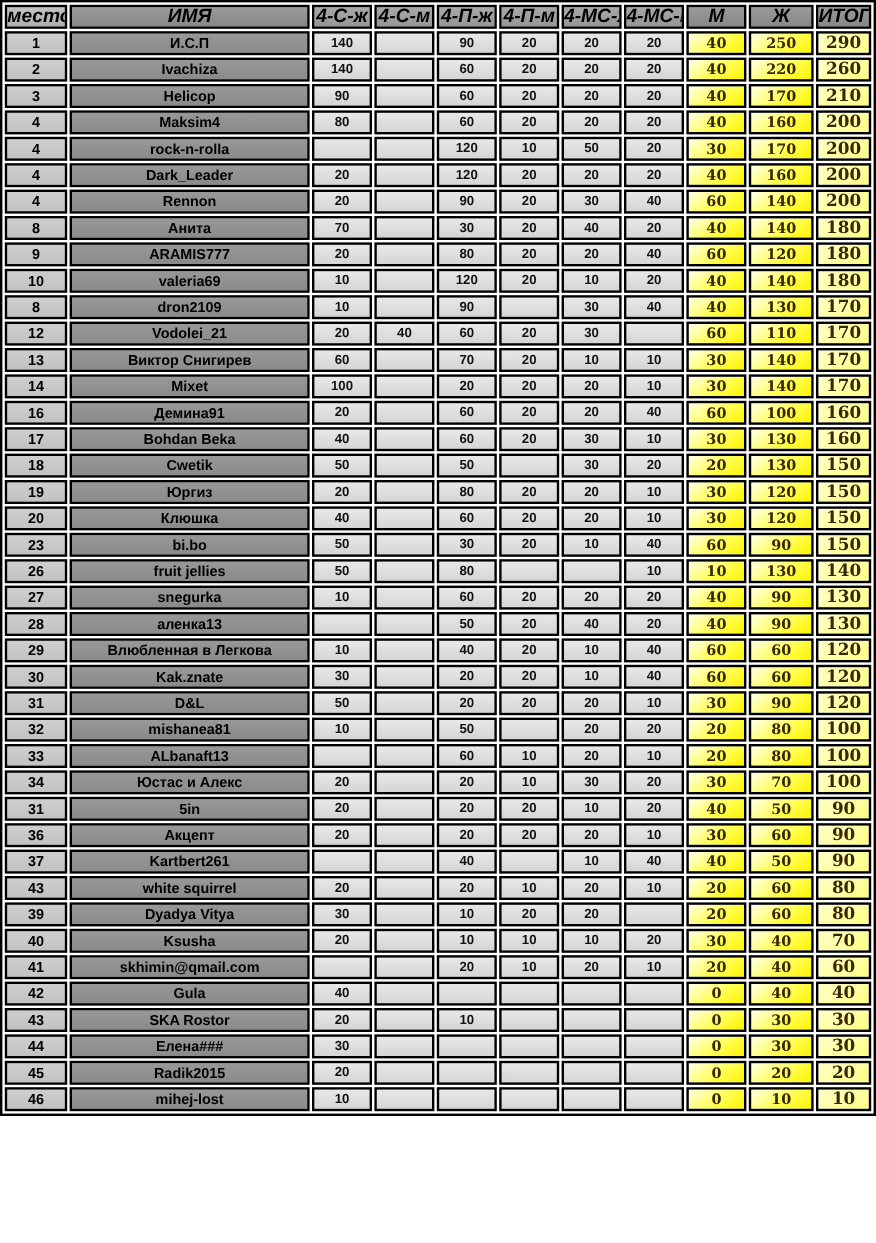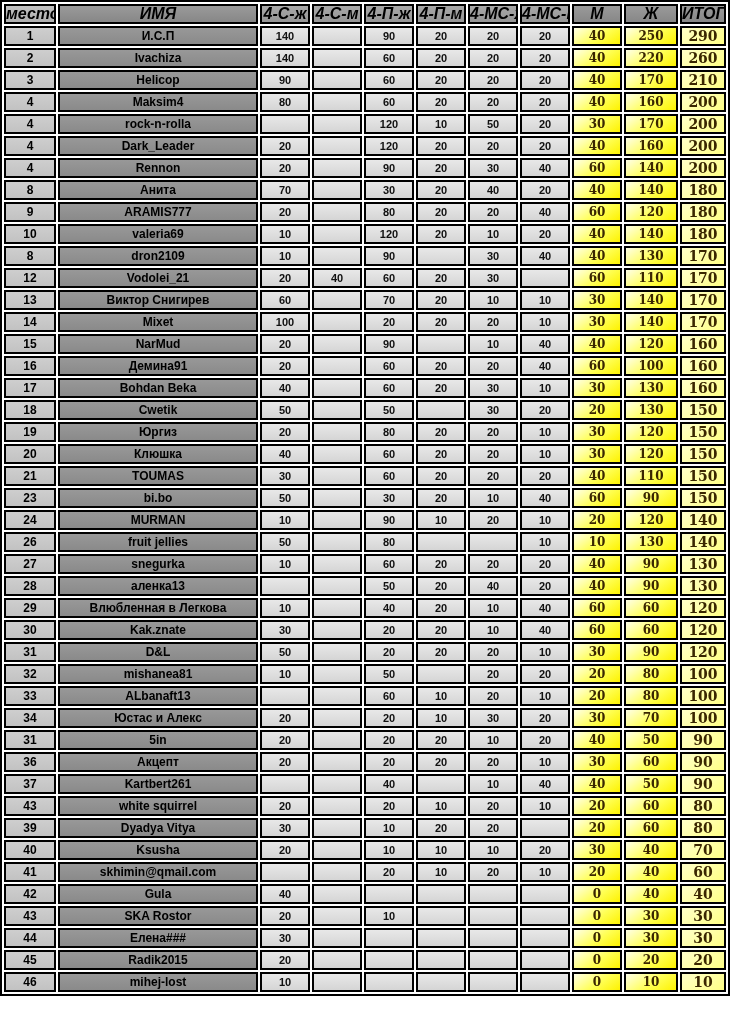--- a/index.html
+++ b/index.html
@@ -269,33 +269,20 @@
     <td class="c-num"></td>
     <td class="c-num">20</td>
     <td class="c-num">20</td>
     <td class="c-num">20</td>
     <td class="c-num">10</td>
     <td class="c-m">30</td>
     <td class="c-zh">140</td>
     <td class="c-total">170</td>
   </tr>
       <tr>
-    <td class="c-place">15</td>
-    <td class="c-name">NarMud</td>
-    <td class="c-num">20</td>
-    <td class="c-num"></td>
-    <td class="c-num">90</td>
-    <td class="c-num"></td>
-    <td class="c-num">10</td>
-    <td class="c-num">40</td>
-    <td class="c-m">40</td>
-    <td class="c-zh">120</td>
-    <td class="c-total">160</td>
-  </tr>
-      <tr>
     <td class="c-place">16</td>
     <td class="c-name">Демина91</td>
     <td class="c-num">20</td>
     <td class="c-num"></td>
     <td class="c-num">60</td>
     <td class="c-num">20</td>
     <td class="c-num">20</td>
     <td class="c-num">40</td>
     <td class="c-m">60</td>
     <td class="c-zh">100</td>
@@ -347,57 +334,31 @@
     <td class="c-num"></td>
     <td class="c-num">60</td>
     <td class="c-num">20</td>
     <td class="c-num">20</td>
     <td class="c-num">10</td>
     <td class="c-m">30</td>
     <td class="c-zh">120</td>
     <td class="c-total">150</td>
   </tr>
       <tr>
-    <td class="c-place">21</td>
-    <td class="c-name">TOUMAS</td>
-    <td class="c-num">30</td>
-    <td class="c-num"></td>
-    <td class="c-num">60</td>
-    <td class="c-num">20</td>
-    <td class="c-num">20</td>
-    <td class="c-num">20</td>
-    <td class="c-m">40</td>
-    <td class="c-zh">110</td>
-    <td class="c-total">150</td>
-  </tr>
-      <tr>
     <td class="c-place">23</td>
     <td class="c-name">bi.bo</td>
     <td class="c-num">50</td>
     <td class="c-num"></td>
     <td class="c-num">30</td>
     <td class="c-num">20</td>
     <td class="c-num">10</td>
     <td class="c-num">40</td>
     <td class="c-m">60</td>
     <td class="c-zh">90</td>
     <td class="c-total">150</td>
-  </tr>
-      <tr>
-    <td class="c-place">24</td>
-    <td class="c-name">MURMAN</td>
-    <td class="c-num">10</td>
-    <td class="c-num"></td>
-    <td class="c-num">90</td>
-    <td class="c-num">10</td>
-    <td class="c-num">20</td>
-    <td class="c-num">10</td>
-    <td class="c-m">20</td>
-    <td class="c-zh">120</td>
-    <td class="c-total">140</td>
   </tr>
       <tr>
     <td class="c-place">26</td>
     <td class="c-name">fruit jellies</td>
     <td class="c-num">50</td>
     <td class="c-num"></td>
     <td class="c-num">80</td>
     <td class="c-num"></td>
     <td class="c-num"></td>
     <td class="c-num">10</td>

